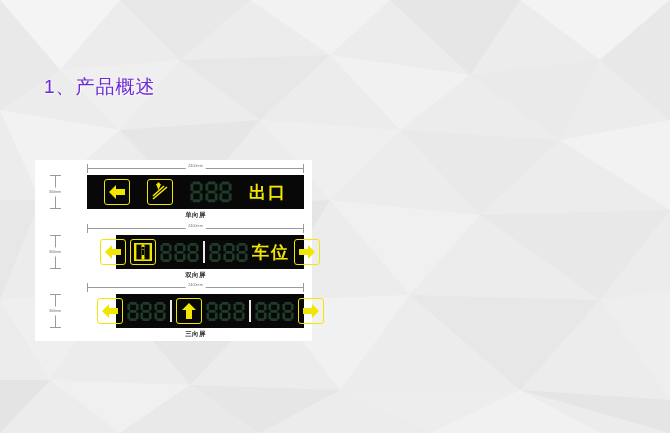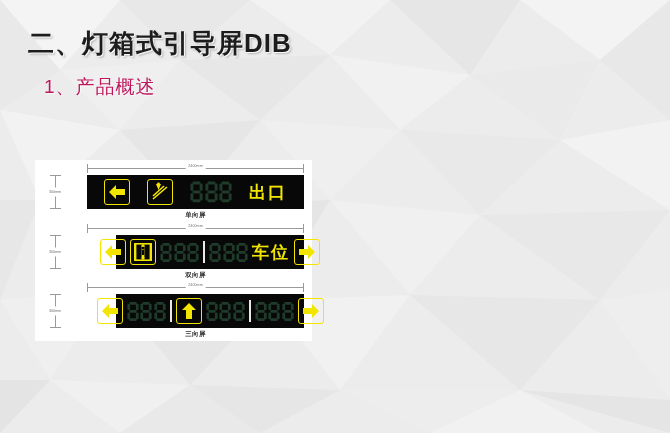--- a/index.html
+++ b/index.html
@@ -15,21 +15,21 @@
   
   .title{
     position:absolute;left:28px;top:26px;
     font-size:26px;font-weight:bold;color:#1c1c1c;
     letter-spacing:1px;
     text-shadow:1px 1px 0 rgba(255,255,255,.9), 2px 2px 2px rgba(120,120,120,.45);
     white-space:nowrap;
   }
   .subtitle{
     position:absolute;left:44px;top:74px;
-    font-size:19px;color:#be185d;letter-spacing:1px;
+    font-size:19px;color:#6d28d9;letter-spacing:1px;
     text-shadow:1px 1px 1px rgba(255,255,255,.8);
     white-space:nowrap;
   }
 
   
   .card{
     position:absolute;left:35px;top:160px;width:277px;height:181px;
     background:#ffffff;
   }
 
@@ -149,21 +149,20 @@
     <polygon points="190,385 340,390 260,433" fill="#e6e6e6"></polygon>
     <polygon points="340,390 520,390 430,433" fill="#ededed"></polygon>
     <polygon points="520,390 670,400 670,433" fill="#e5e5e5"></polygon>
     <polygon points="120,433 190,385 260,433" fill="#e9e9e9"></polygon>
     <polygon points="430,433 520,390 600,433" fill="#f1f1f1"></polygon>
   </g>
 </svg>
 
 <div id="content">
 
-  <div class="title">二、灯箱式引导屏DIB</div>
   <div class="subtitle">1、产品概述</div>
 
   <div class="card">
 
     <div class="panel-block blk1">
       <div class="dim-h">
         <div class="rule"></div>
           <div class="cap l"></div>
           <div class="cap r"></div>
         <span class="lbl">2400mm</span>

